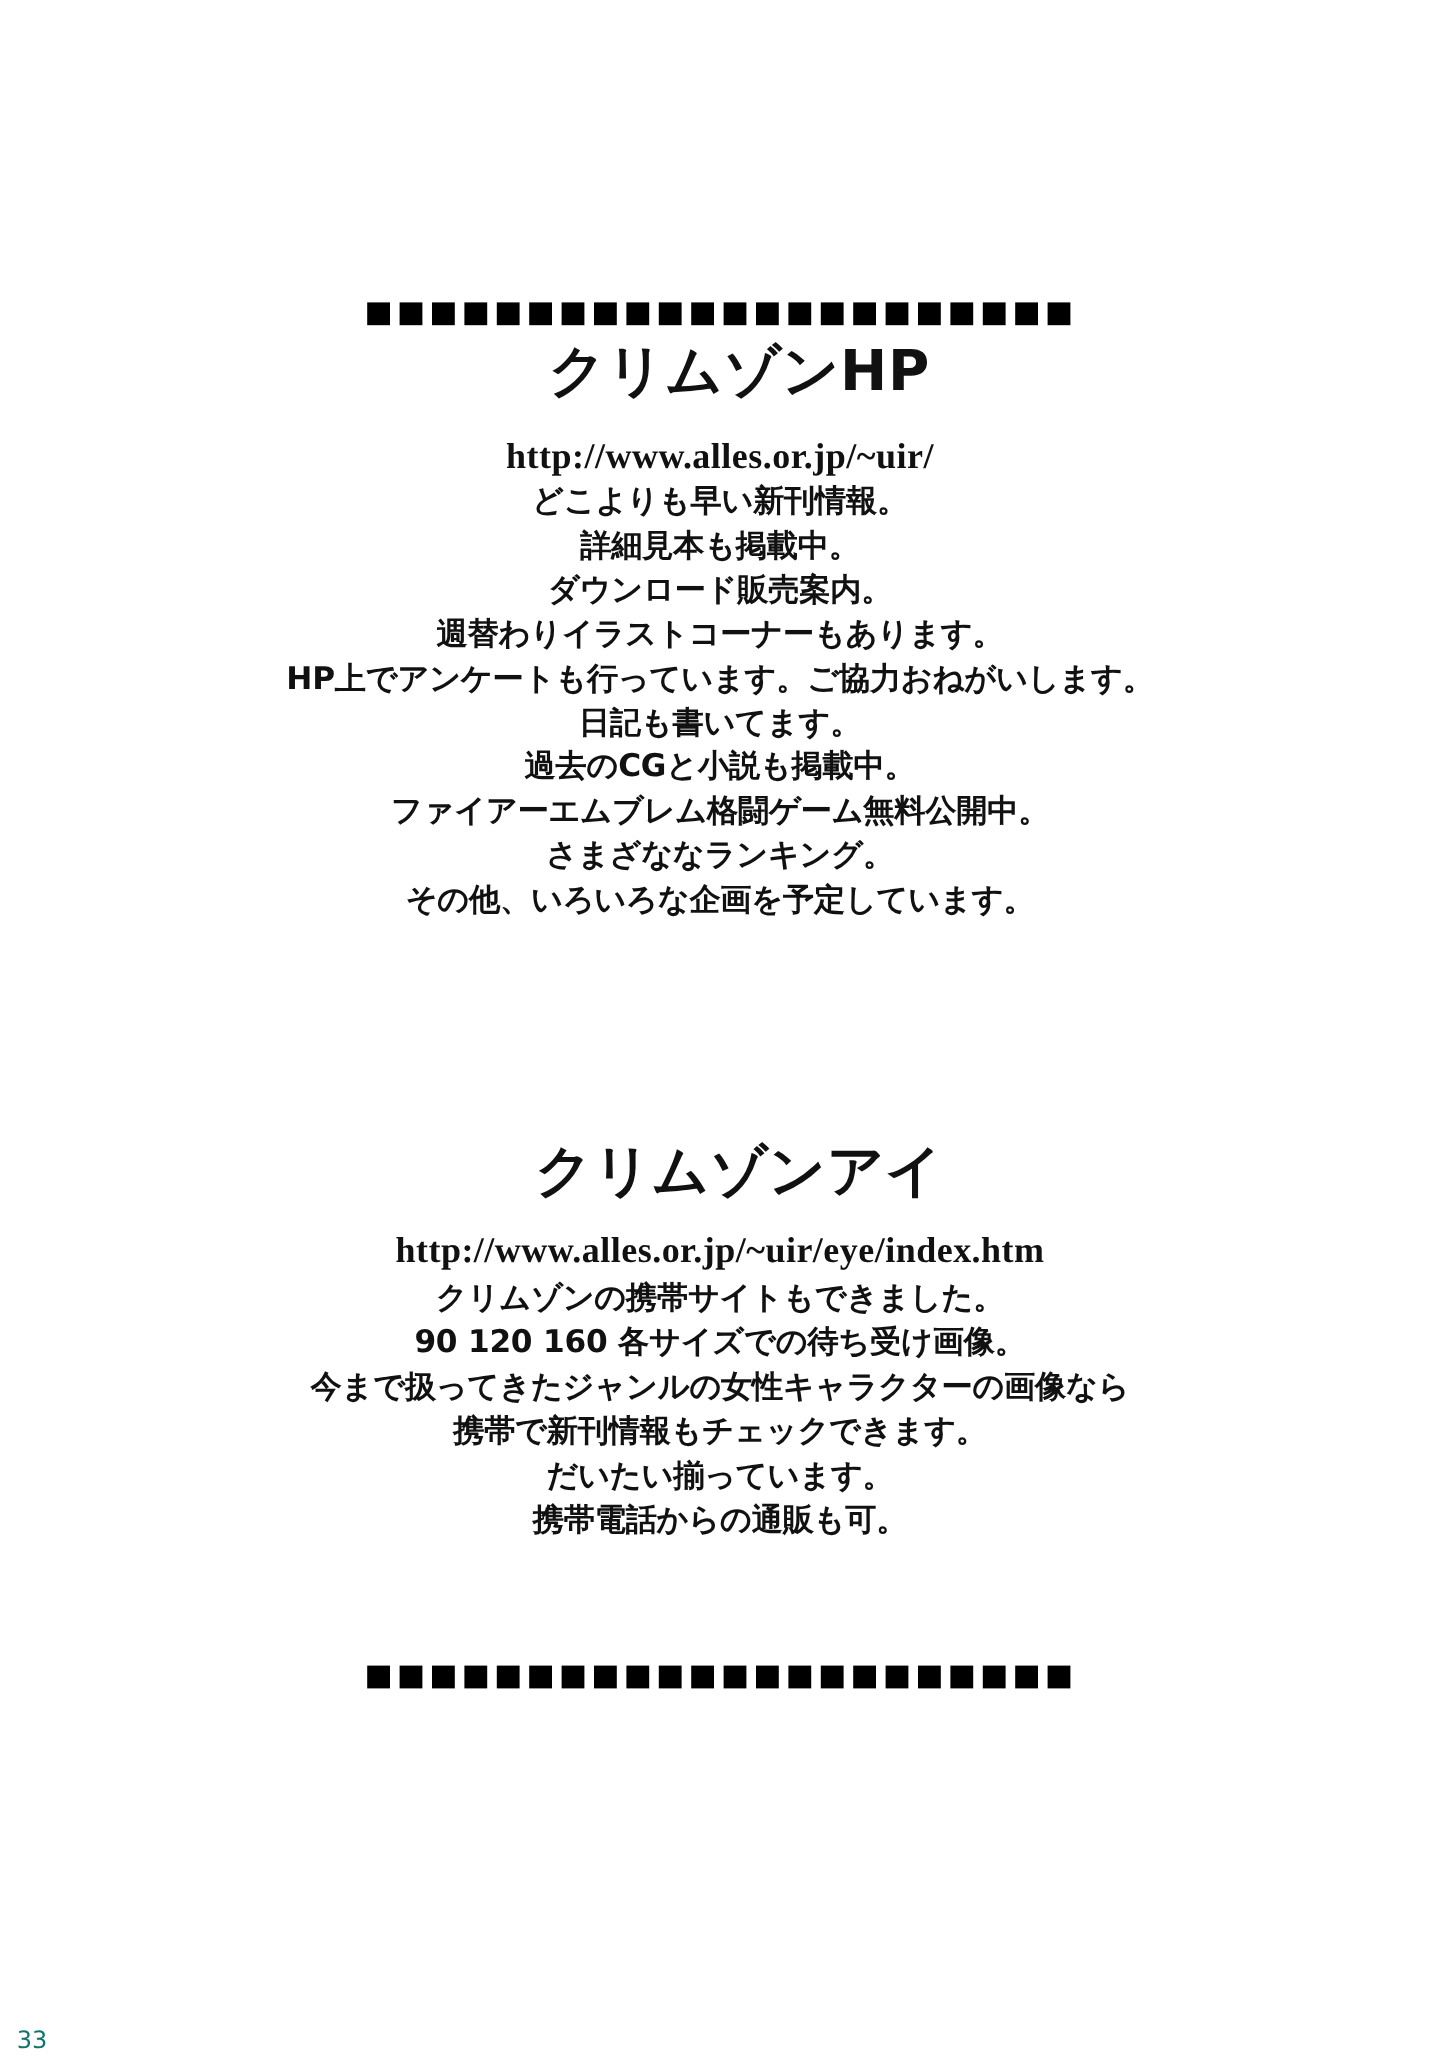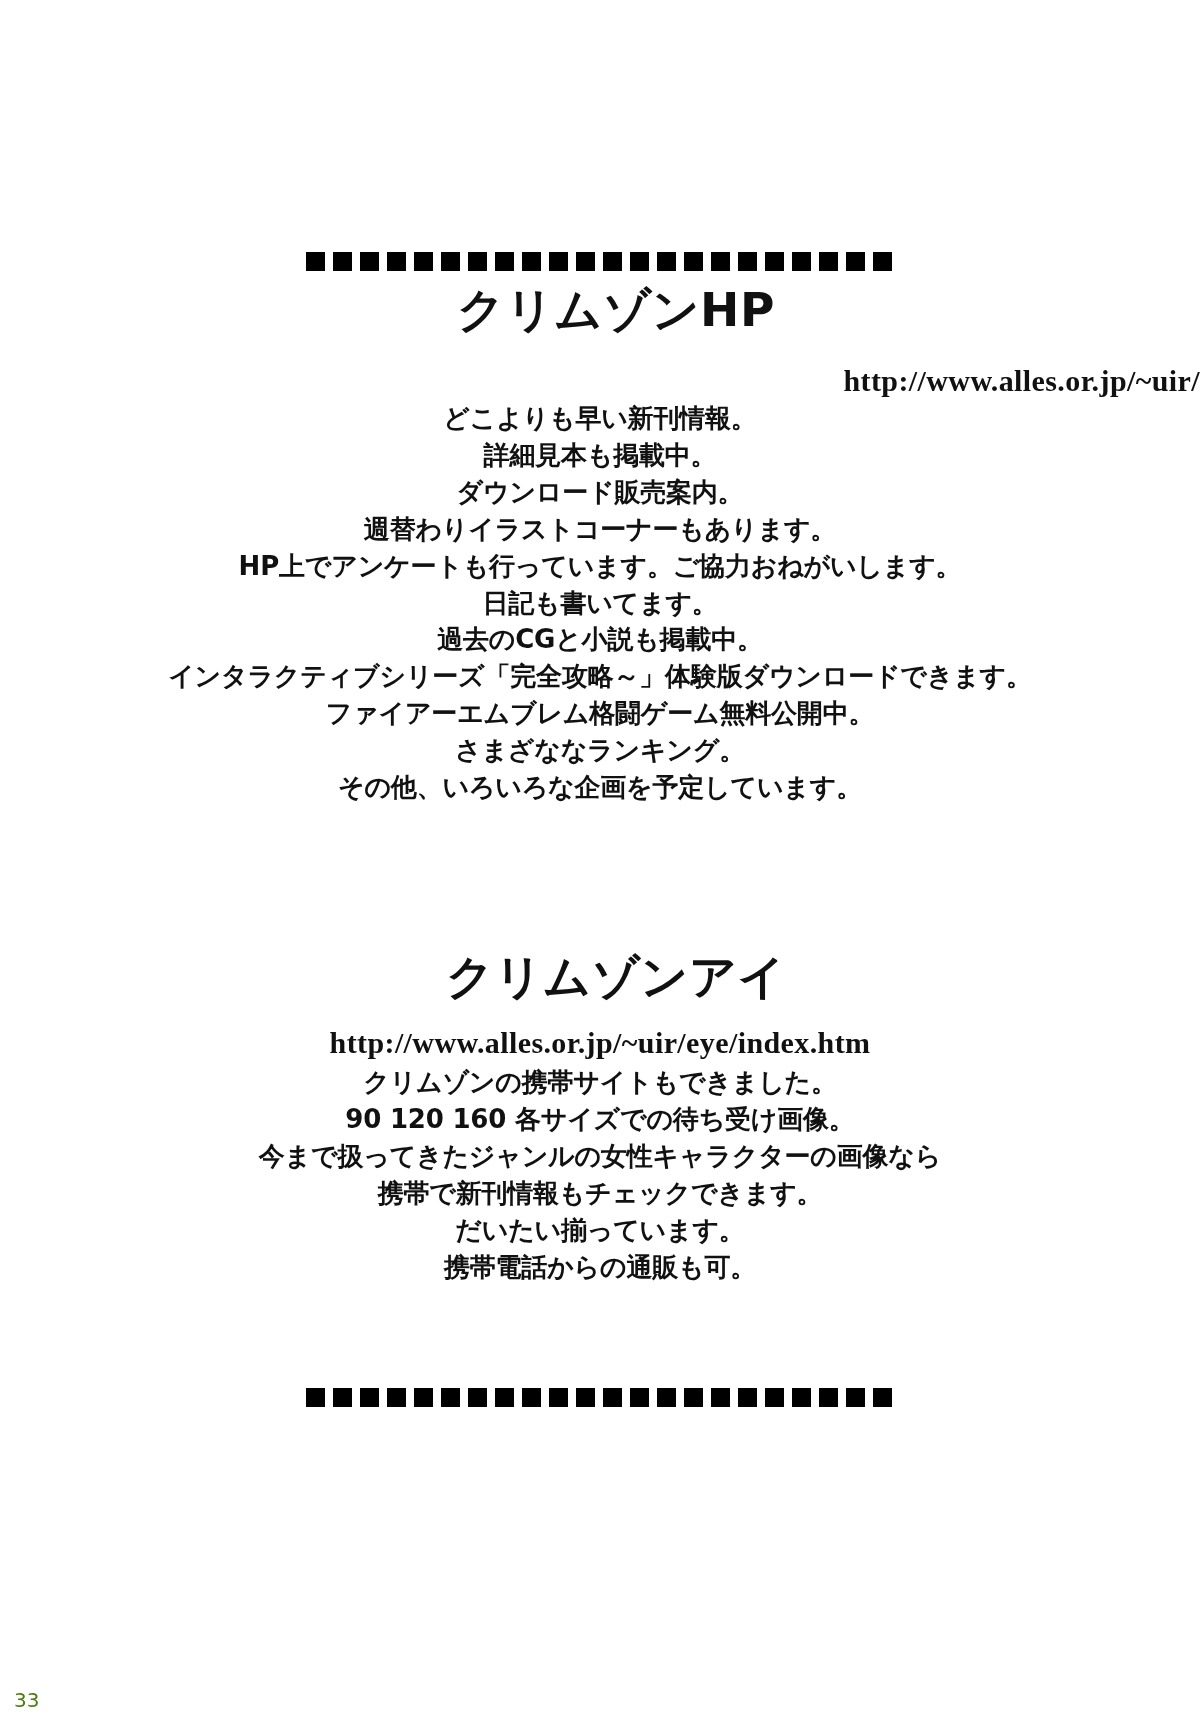--- a/index.html
+++ b/index.html
@@ -71,34 +71,34 @@
     font-family: "DejaVu Sans", sans-serif;
     font-weight: bold;
     font-size: 26px;
     line-height: 1.42;
     letter-spacing: -0.2px;
     margin: 0;
     white-space: nowrap;
   }
 
   #hp-title { top: 285px; }
-  #hp-url   { top: 364px; text-align: right; }
+  #hp-url   { top: 364px; }
   #hp-lines { top: 400px; }
 
   #eye-title { top: 952px; }
   #eye-url   { top: 1026px; }
   #eye-lines { top: 1064px; }
 
   .page-number {
     position: absolute;
     left: 14px;
     top: 1688px;
     font-family: "DejaVu Sans", sans-serif;
     font-size: 20px;
-    color: #4d7c0f;
+    color: #0f766e;
   }
 </style>
 </head>
 <body>
 
 <div class="page">
 
   <div class="square-rule" id="rule-top">
       <span class="sq"></span>
       <span class="sq"></span>
@@ -131,21 +131,20 @@
     <p class="url">http://www.alles.or.jp/~uir/</p>
   </div>
   <div class="block" id="hp-lines">
     <p class="line">どこよりも早い新刊情報。</p>
     <p class="line">詳細見本も掲載中。</p>
     <p class="line">ダウンロード販売案内。</p>
     <p class="line">週替わりイラストコーナーもあります。</p>
     <p class="line">HP上でアンケートも行っています。ご協力おねがいします。</p>
     <p class="line">日記も書いてます。</p>
     <p class="line">過去のCGと小説も掲載中。</p>
-    <p class="line">インタラクティブシリーズ「完全攻略～」体験版ダウンロードできます。</p>
     <p class="line">ファイアーエムブレム格闘ゲーム無料公開中。</p>
     <p class="line">さまざななランキング。</p>
     <p class="line">その他、いろいろな企画を予定しています。</p>
   </div>
 
   <div class="block" id="eye-title">
     <h1 class="heading">クリムゾンアイ</h1>
   </div>
   <div class="block" id="eye-url">
     <p class="url">http://www.alles.or.jp/~uir/eye/index.htm</p>

